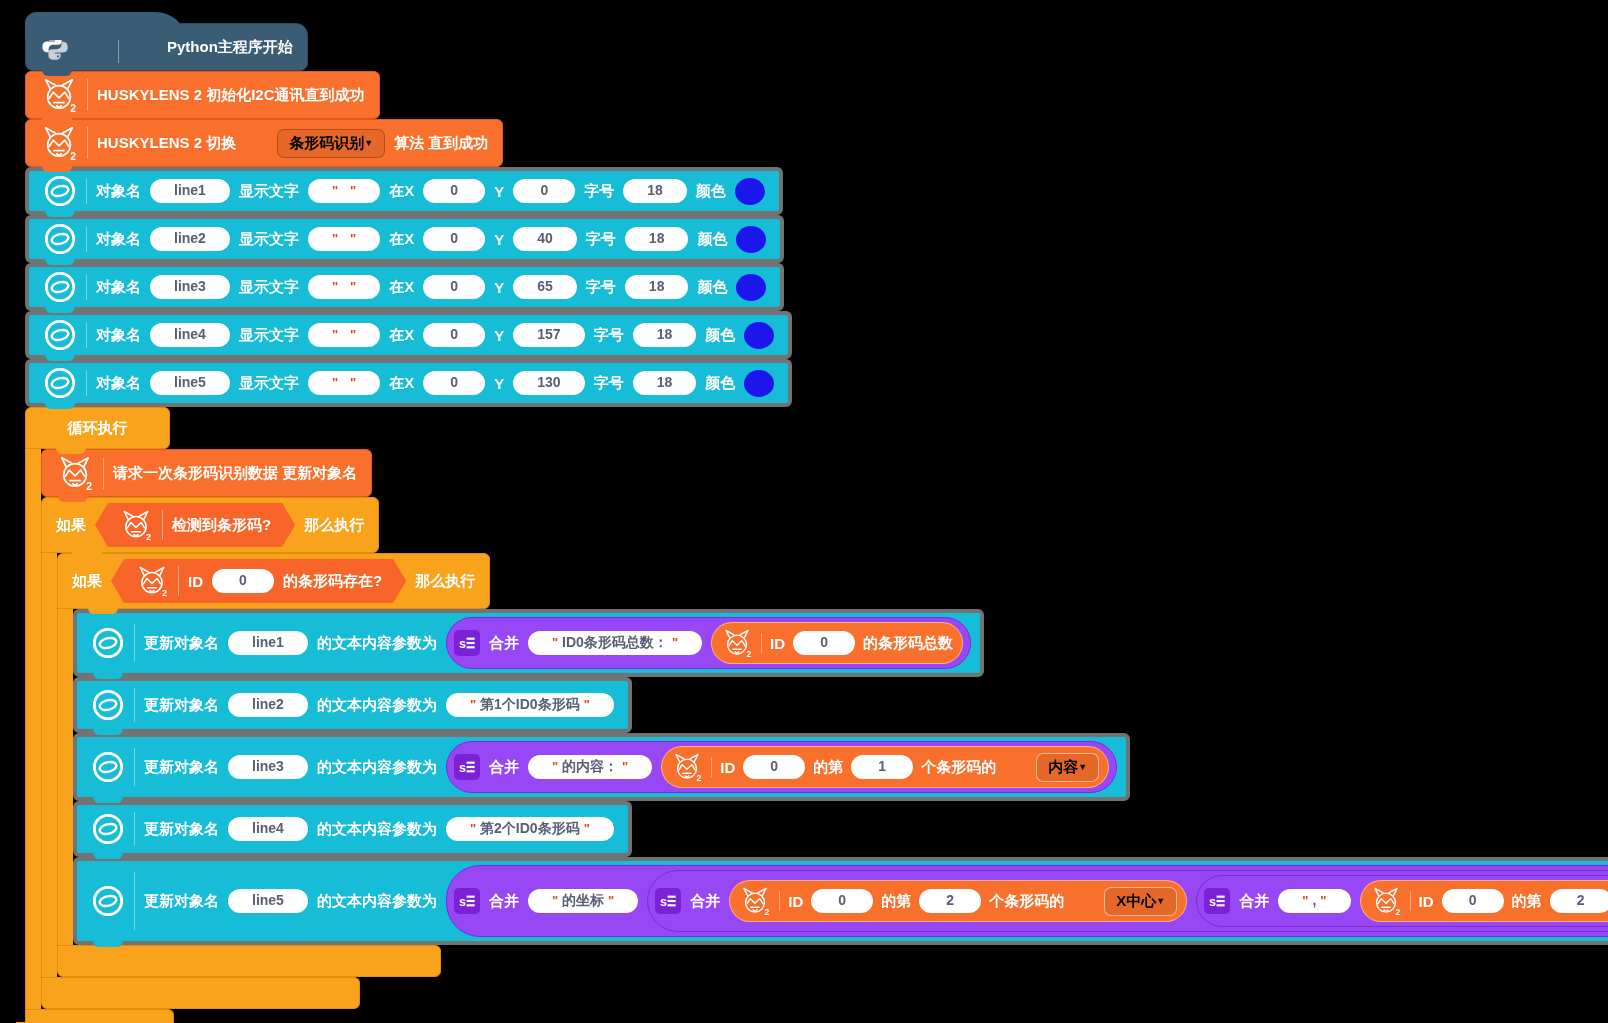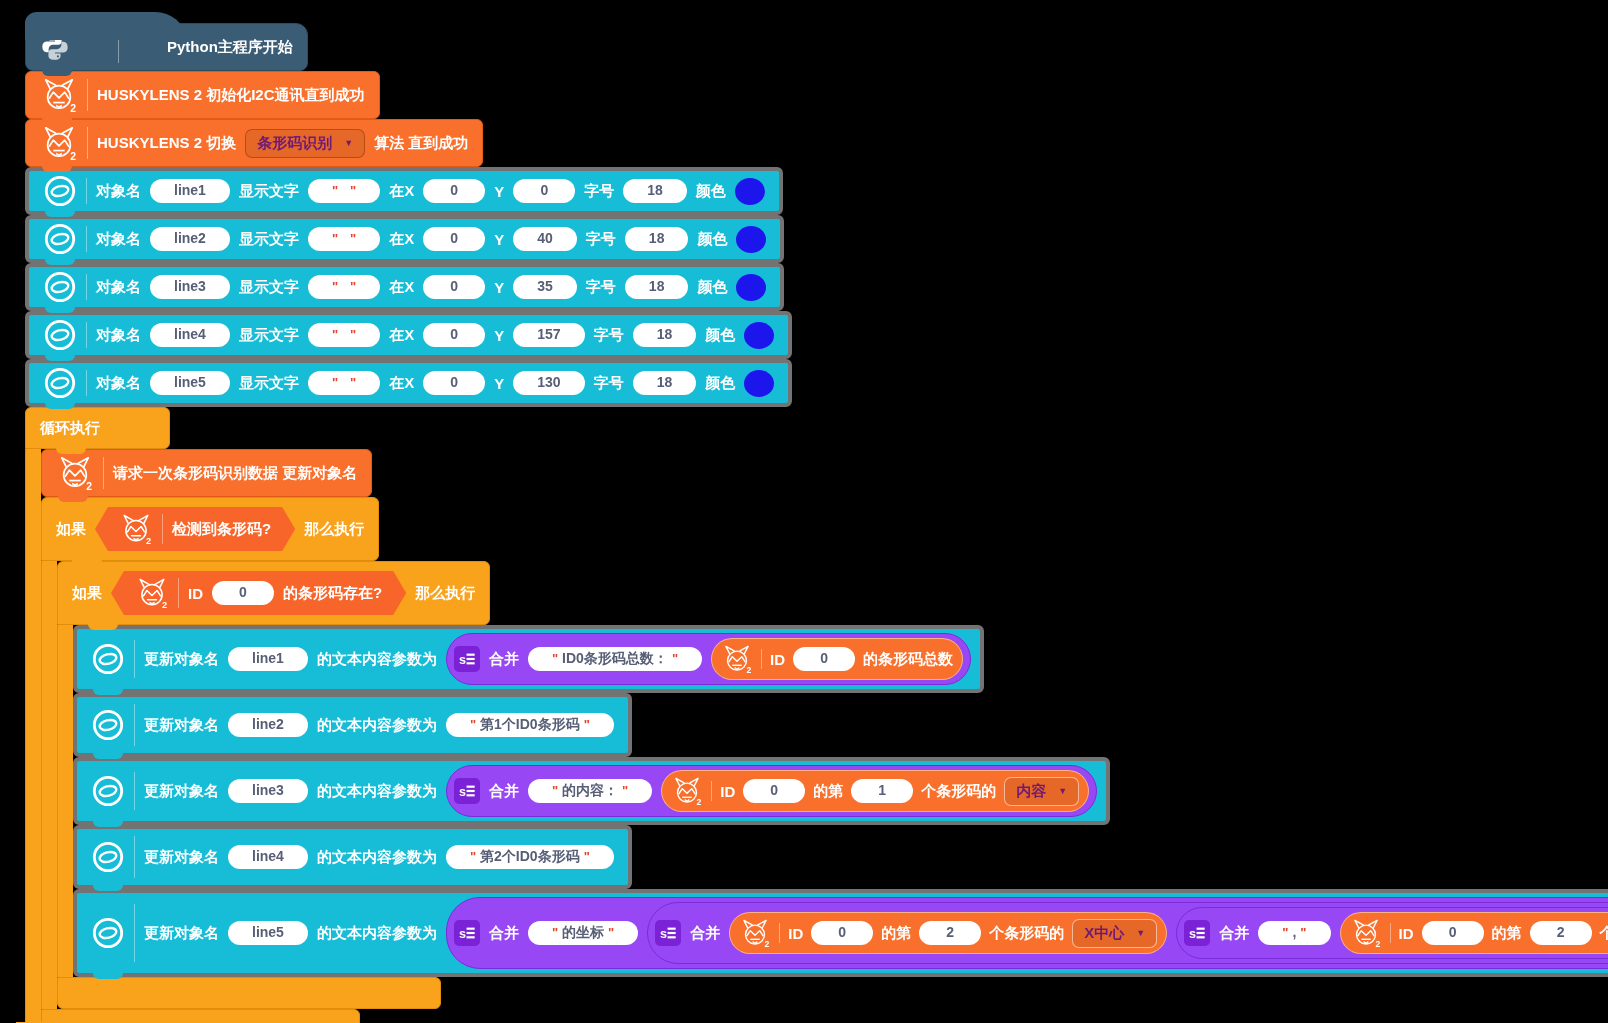--- a/index.html
+++ b/index.html
@@ -2,54 +2,54 @@
 <html><head>
 <meta charset="utf-8">
 <style>
   html,body{margin:0;padding:0;background:#000;}
   .canvas{position:relative;width:1608px;height:1023px;overflow:hidden;box-sizing:border-box;
           padding:10px 0 0 25px;font-family:"Liberation Sans","DejaVu Sans",sans-serif;}
   .stack{display:flex;flex-direction:column;align-items:flex-start;}
   .blk{box-sizing:border-box;position:relative;display:flex;align-items:center;gap:9px;
        padding:0 14px;border-radius:6px;color:#fff;font-size:15px;font-weight:600;
        white-space:nowrap;width:max-content;}
-  .h48{height:48px}.h50{height:64px}
+  .h48{height:48px}.h50{height:56px}
   .tab::after{content:"";position:absolute;left:16px;bottom:-6px;width:30px;height:7px;
        background:inherit;border-radius:0 0 6px 6px;z-index:6;}
   .tab-in::after{content:"";position:absolute;left:30px;bottom:-6px;width:30px;height:7px;
        background:inherit;border-radius:0 0 6px 6px;z-index:6;}
   .orange{background:#F8702C;border:1px solid #E05B17;}
   .amber{background:#F9A21B;border:1px solid #E18E0C;}
   .cyan{background:#17BCD6;border:4px solid #737373;}
   .hatblue{background:#3A5C75;border:1px solid #2E4A5F;gap:48px;}
   .hat{margin-top:13px;height:48px;border-radius:7px 12px 8px 8px;}
   .hat::before{content:"";position:absolute;top:-12px;left:-1px;width:160px;height:28px;
        background:#3A5C75;border-radius:12px 30px 0 0 / 11px 26px 0 0;}
   .divider{width:1px;align-self:stretch;margin:7px 0;background:rgba(255,255,255,.4);flex:0 0 1px;}
   .icon-wrap{display:flex;align-items:center;flex:0 0 auto;}
   .oval{background:#fff;border-radius:18px;min-width:14px;padding:3px 24px;display:inline-flex;
        justify-content:center;align-items:center;gap:4px;color:#575E75;font-size:14px;
        font-weight:700;line-height:1.25;}
   .oval .v{white-space:pre;min-width:4px;text-align:center;}
   .q{color:#E2432B;font-weight:700;font-size:13px;}
   .swatch{width:30px;height:27px;border-radius:50%;background:#1C16EC;flex:0 0 auto;}
-  .dd{display:inline-flex;align-items:center;gap:12px;border-radius:7px;padding:4px 11px;
-       border:1px solid rgba(255,240,228,.6);background:rgba(0,0,0,.07);font-size:15px;font-weight:600;color:#701a75;}
+  .dd{display:inline-flex;align-items:center;gap:0;border-radius:7px;padding:4px 11px;
+       border:1px solid rgba(255,240,228,.6);background:rgba(0,0,0,.07);font-size:15px;font-weight:600;color:#000000;margin-left:32px;}
   .dd.dark{border-color:rgba(146,58,10,.6);}
   .caret{font-size:9px;line-height:1;}
   .hex{display:inline-flex;align-items:center;gap:9px;padding:0 24px;height:44px;background:#F8652A;
        clip-path:polygon(13px 0,calc(100% - 13px) 0,100% 50%,calc(100% - 13px) 100%,13px 100%,0 50%);}
   .pill-purple{display:inline-flex;align-items:center;gap:9px;padding:4px 7px;background:#9847F5;
        border:1px solid #7B2BD9;border-radius:34px;}
   .pill-orange{display:inline-flex;align-items:center;gap:8px;padding:3px 9px;background:#F8702C;
        border:1px solid rgba(255,210,180,.65);border-radius:26px;min-height:34px;}
   .badge{width:26px;height:26px;border-radius:5px;background:#7B22D6;display:flex;
        align-items:center;justify-content:center;flex:0 0 auto;}
   .cblock{display:flex;flex-direction:column;align-items:flex-start;}
-  .c-header{border-radius:6px 6px 6px 0;}
+  .c-header{border-radius:6px 6px 6px 0;justify-content:center;}
   .c-body{display:flex;align-items:stretch;}
   .c-spine{width:15px;background:#F9A21B;border-left:1px solid #E18E0C;flex:0 0 15px;}
   .c-stack{display:flex;flex-direction:column;align-items:flex-start;}
   .c-close{border-radius:0 6px 6px 6px;height:28px;}
   .row-pill{padding:4px 9px 4px 14px;}
 </style>
 </head>
 <body>
 
 <div class="canvas">
@@ -194,21 +194,21 @@
           <span class="q">"</span>
           <span class="v"> </span>
           <span class="q">"</span>
         </span>
     <span>在X</span>
     <span class="oval">
           <span class="v">0</span>
         </span>
     <span>Y</span>
     <span class="oval">
-          <span class="v">35</span>
+          <span class="v">65</span>
         </span>
     <span>字号</span>
     <span class="oval">
           <span class="v">18</span>
         </span>
     <span>颜色</span>
     <span class="swatch"></span>
   </div>
 
   <div class="blk cyan h48 tab">

